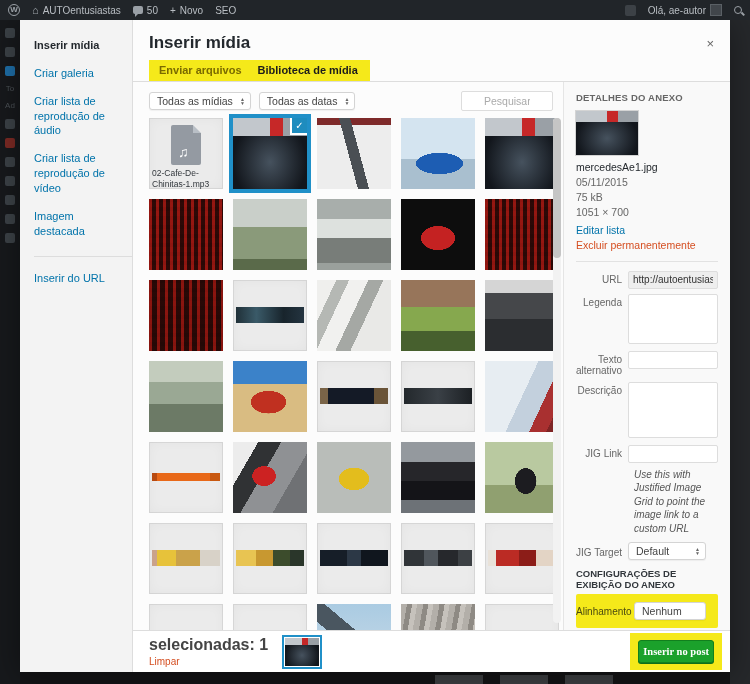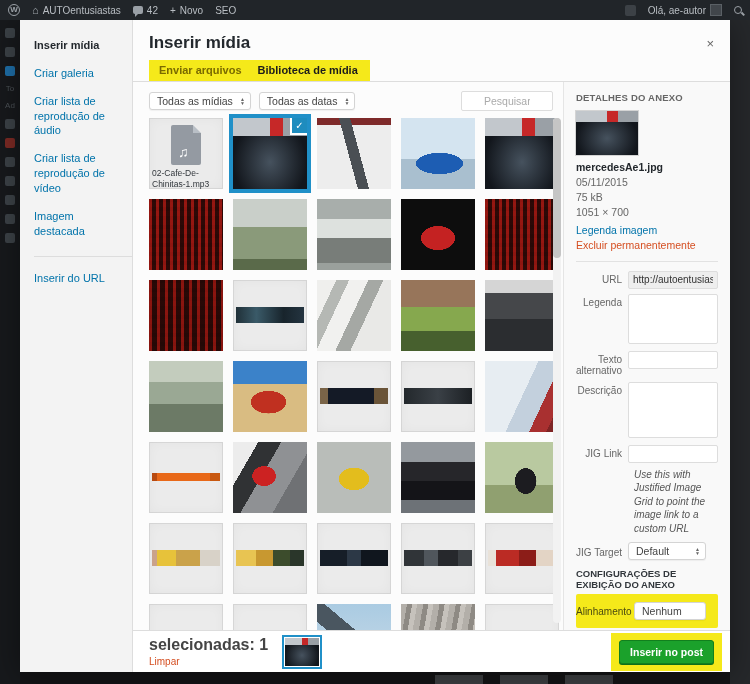--- a/index.html
+++ b/index.html
@@ -97,21 +97,21 @@
 
   .gscroll { position:absolute; right:2px; top:4px; width:8px; height:505px;
     background:#f2f2f2; border-radius:4px; }
   .gscroll .gthumb { width:8px; height:140px; background:#c5c5c5; border-radius:4px; cursor:pointer; }
 
   
   .details { flex:1; border-left:1px solid #e5e5e5; background:#f9f9f9;
     padding:10px 12px 0 12px; overflow:hidden; font-size:10.5px; color:#666; }
   .d-heading { font-size:9.5px; font-weight:bold; color:#666; letter-spacing:.2px; margin-bottom:8px; }
   .d-thumb { width:62px; height:44px; margin-bottom:6px; box-shadow:0 0 0 1px rgba(0,0,0,.15); }
-  .d-filename { font-weight:bold; color:#23282d; font-size:10.5px; margin-bottom:2px; }
+  .d-filename { font-weight:normal; color:#23282d; font-size:10.5px; margin-bottom:2px; }
   .d-meta { line-height:1.45; }
   .d-link { display:block; margin-top:3px; cursor:pointer; }
   .d-link.edit { color:#0073aa; }
   .d-link.delete { color:#d54e21; }
   .d-divider { border:none; border-top:1px solid #e2e2e2; margin:10px 0 9px; }
 
   .f-row { display:flex; align-items:flex-start; margin-bottom:5px; }
   .f-label { width:52px; flex:none; text-align:right; padding:3px 6px 0 0; font-size:10px;
     color:#666; line-height:1.15; }
   .f-ctrl { flex:1; }
@@ -136,40 +136,40 @@
   .m-footer { height:42px; border-top:1px solid #ddd; background:#fff;
     display:flex; align-items:center; padding:0 8px 0 16px; }
   .sel-info { line-height:1.3; }
   .sel-count { font-size:16px; font-weight:bold; color:#444; }
   .clear-link { font-size:10px; color:#d54e21; cursor:pointer; }
   .f-thumb { width:40px; height:34px; border:2px solid #2090c8; background:#fff;
     padding:1px; margin-left:14px; cursor:pointer; }
   .f-thumb .img { width:100%; height:100%; }
   .insert-wrap { margin-left:auto; background:#f5e91a; padding:7px 8px; }
   .insert-btn { background:#1ba12b; border:1px solid #11801e; border-radius:3px;
-    color:#fff; font-size:10.5px; font-weight:bold; padding:5px 10px; cursor:pointer;
-    font-family:Liberation Sans, sans-serif; box-shadow:0 1px 0 #0e6f1a; }
+    color:#fff; font-size:10.5px; font-weight:bold; padding:5px 4px; cursor:pointer;
+    font-family:Liberation Serif, serif; box-shadow:0 1px 0 #0e6f1a; }
 </style>
 </head>
 <body>
 
 <div class="screen">
 
   <div class="adminbar">
     <div class="ab-group">
       <div class="ab-item">
         <span class="wp-logo">W</span>
       </div>
       <div class="ab-item">
         <span class="home-glyph">⌂</span>
         <span>AUTOentusiastas</span>
       </div>
       <div class="ab-item">
         <span class="bubble"></span>
-        <span>42</span>
+        <span>50</span>
       </div>
       <div class="ab-item">
         <span>+</span>
         <span>Novo</span>
       </div>
       <div class="ab-item">
         <span>SEO</span>
       </div>
     </div>
     <div class="ab-group">
@@ -357,21 +357,21 @@
           </div>
         </div>
 
         <div class="details">
           <div class="d-heading">DETALHES DO ANEXO</div>
           <div class="d-thumb" id="details-thumb" style="background: linear-gradient(90deg, rgb(194, 199, 204) 0px, rgb(194, 199, 204) 50%, rgb(198, 40, 40) 50%, rgb(198, 40, 40) 68%, rgb(154, 160, 166) 68%) 0px 0px / 100% 26% no-repeat, radial-gradient(at 50% 62%, rgb(70, 82, 94) 0%, rgb(18, 22, 28) 70%);"></div>
           <div class="d-filename">mercedesAe1.jpg</div>
           <div class="d-meta">05/11/2015</div>
           <div class="d-meta">75 kB</div>
           <div class="d-meta">1051 × 700</div>
-          <span class="d-link edit">Legenda imagem</span>
+          <span class="d-link edit">Editar lista</span>
           <span class="d-link delete">Excluir permanentemente</span>
           <hr class="d-divider">
 
           <div id="fields">
               <div class="f-row">
                 <div class="f-label">URL</div>
                 <div class="f-ctrl"><input class="readonly" type="text" readonly="" value="http://autoentusiastas1.hos" style=""></div>
               </div>
               <div class="f-row">
                 <div class="f-label">Legenda</div>

